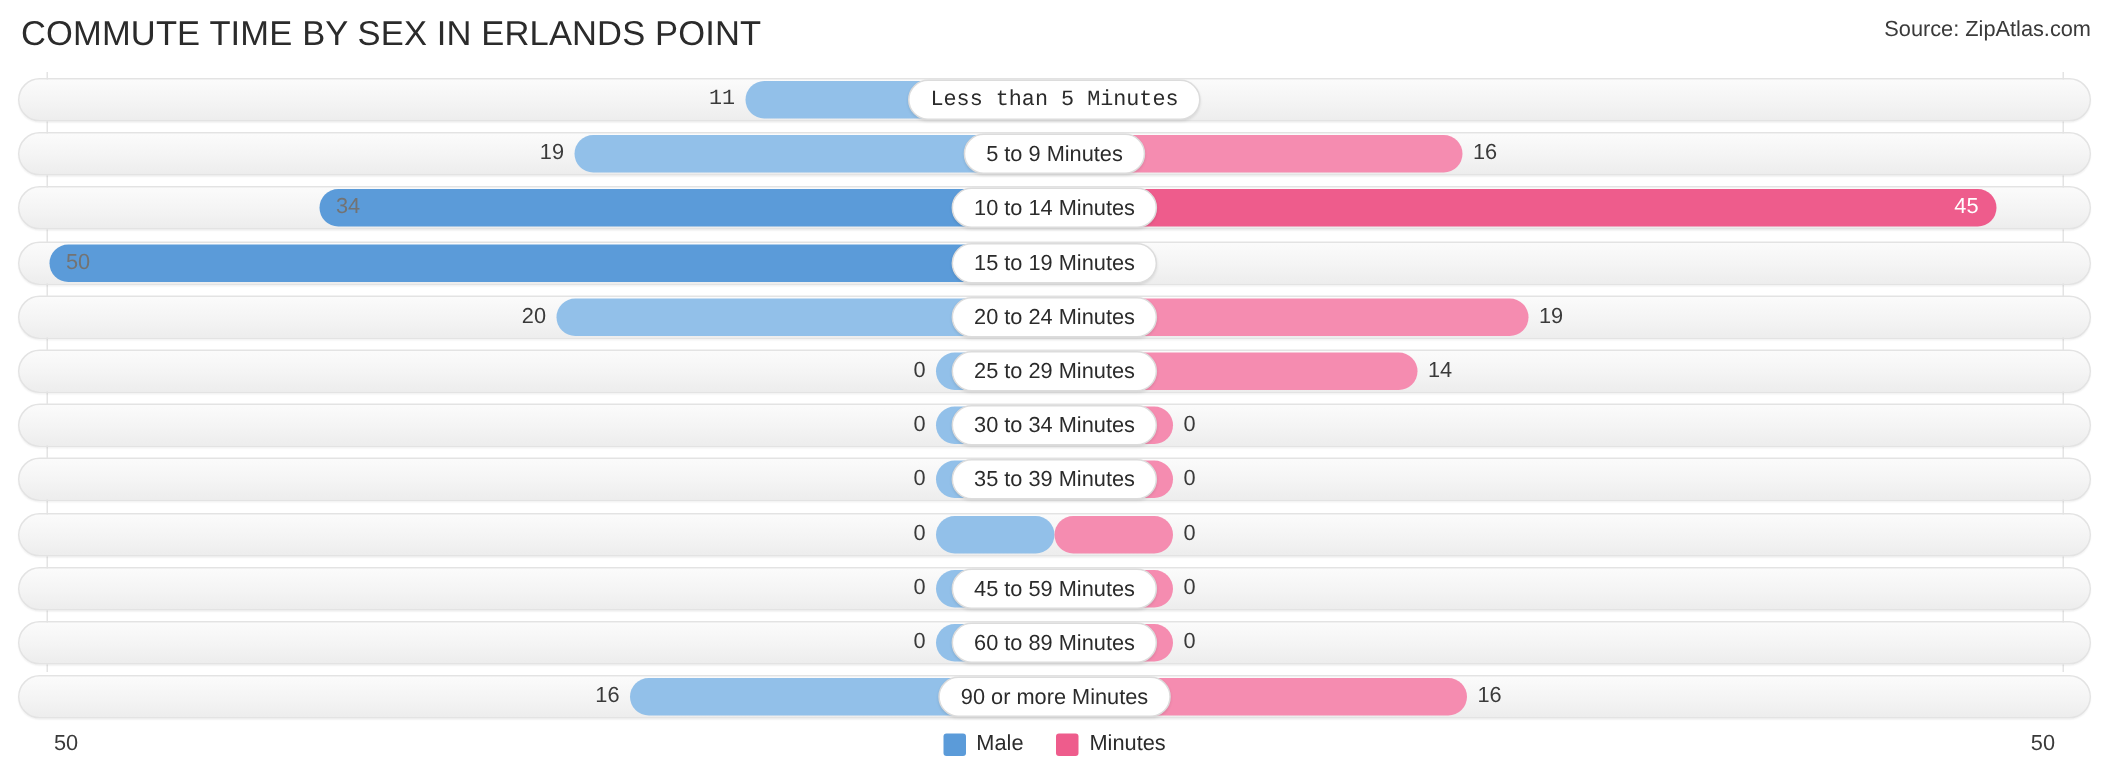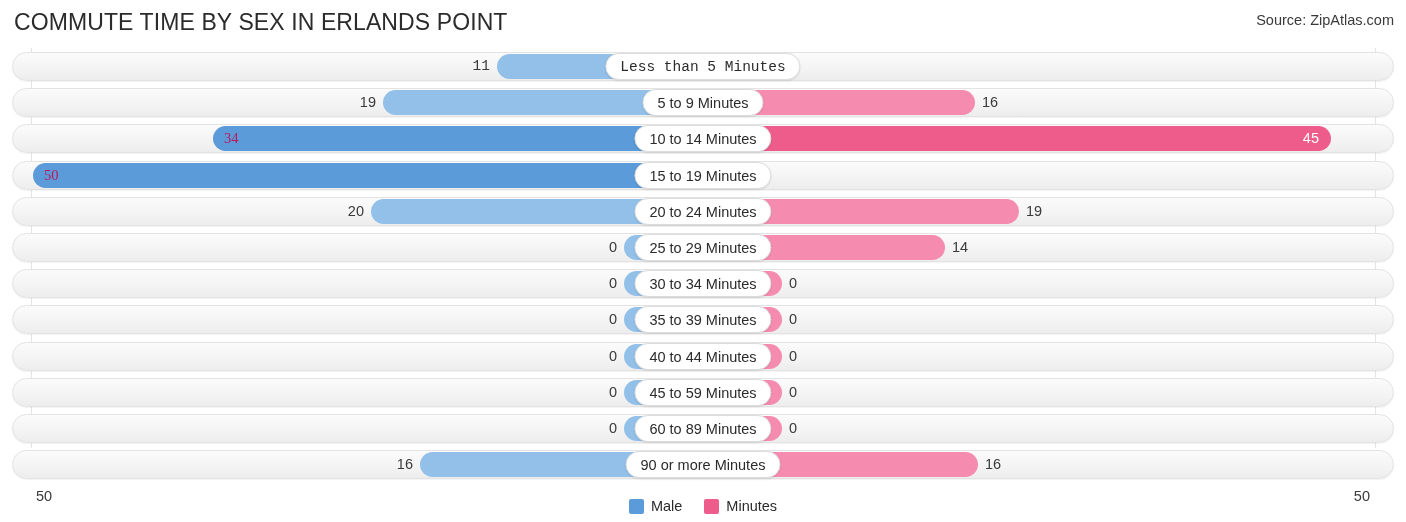--- a/index.html
+++ b/index.html
@@ -51,40 +51,40 @@
   }
   .bar.male   { right: 0; }
   .bar.female { left: 0; }
 
   .vlabel {
     position: absolute; top: 0; height: 25px; line-height: 25px;
     font-size: 14.5px; color: #3a3a3a; white-space: nowrap;
   }
   .vlabel.outL { right: 100%; margin-right: 7px; }
   .vlabel.outR { left: 100%;  margin-left: 7px; }
-  .vlabel.inL  { left: 11px;  color: #be185d; font-family: Liberation Serif, serif; }
+  .vlabel.inL  { left: 11px;  color: #737373; }
   .vlabel.inR  { right: 12px; color: #ffffff; }
 
   .pill {
     position: absolute; top: 1px; height: 27px; line-height: 27px;
     left: 50%; transform: translateX(-50%);
     background: #ffffff; border: 1px solid #dcdcdc;
     border-radius: 14px;
     padding: 0 14px;
     font-size: 14.5px; color: #2b2b2b; white-space: nowrap;
     box-shadow: 0 1px 2px rgba(0,0,0,0.10);
     z-index: 5;
   }
 
   
   #footer { position: absolute; left: 0; top: 482px; width: 1406px; height: 40px; }
   #axisL { position: absolute; left: 36px; top: 6px; font-size: 14.5px; color: #3a3a3a; }
   #axisR { position: absolute; right: 36px; top: 6px; font-size: 14.5px; color: #3a3a3a; }
   #legend {
-    position: absolute; left: 0; right: 0; top: 16px;
+    position: absolute; left: 0; right: 0; top: 6px;
     display: flex; justify-content: center; align-items: center; gap: 22px;
   }
   .legend-item { display: flex; align-items: center; gap: 7px; }
   .swatch { width: 15px; height: 15px; border-radius: 2px; }
   .legend-label { font-size: 14.5px; color: #2b2b2b; }
 </style>
 </head>
 <body>
 
 <div id="root">
@@ -190,21 +190,20 @@
       <div class="row" style="top: 293.6px;">
         <div class="track"></div>
         <div class="barwrap" style="right: 691px; width: 79px;">
           <div class="bar male" style="width: 100%; background: rgb(146, 192, 233);"></div>
           <div class="vlabel outL">0</div>
         </div>
         <div class="barwrap" style="left: 691px; width: 79px;">
           <div class="bar female" style="width: 100%; background: rgb(245, 140, 176);"></div>
           <div class="vlabel outR">0</div>
         </div>
-        <div class="pill">40 to 44 Minutes</div>
       </div>
       <div class="row" style="top: 329.8px;">
         <div class="track"></div>
         <div class="barwrap" style="right: 691px; width: 79px;">
           <div class="bar male" style="width: 100%; background: rgb(146, 192, 233);"></div>
           <div class="vlabel outL">0</div>
         </div>
         <div class="barwrap" style="left: 691px; width: 79px;">
           <div class="bar female" style="width: 100%; background: rgb(245, 140, 176);"></div>
           <div class="vlabel outR">0</div>

